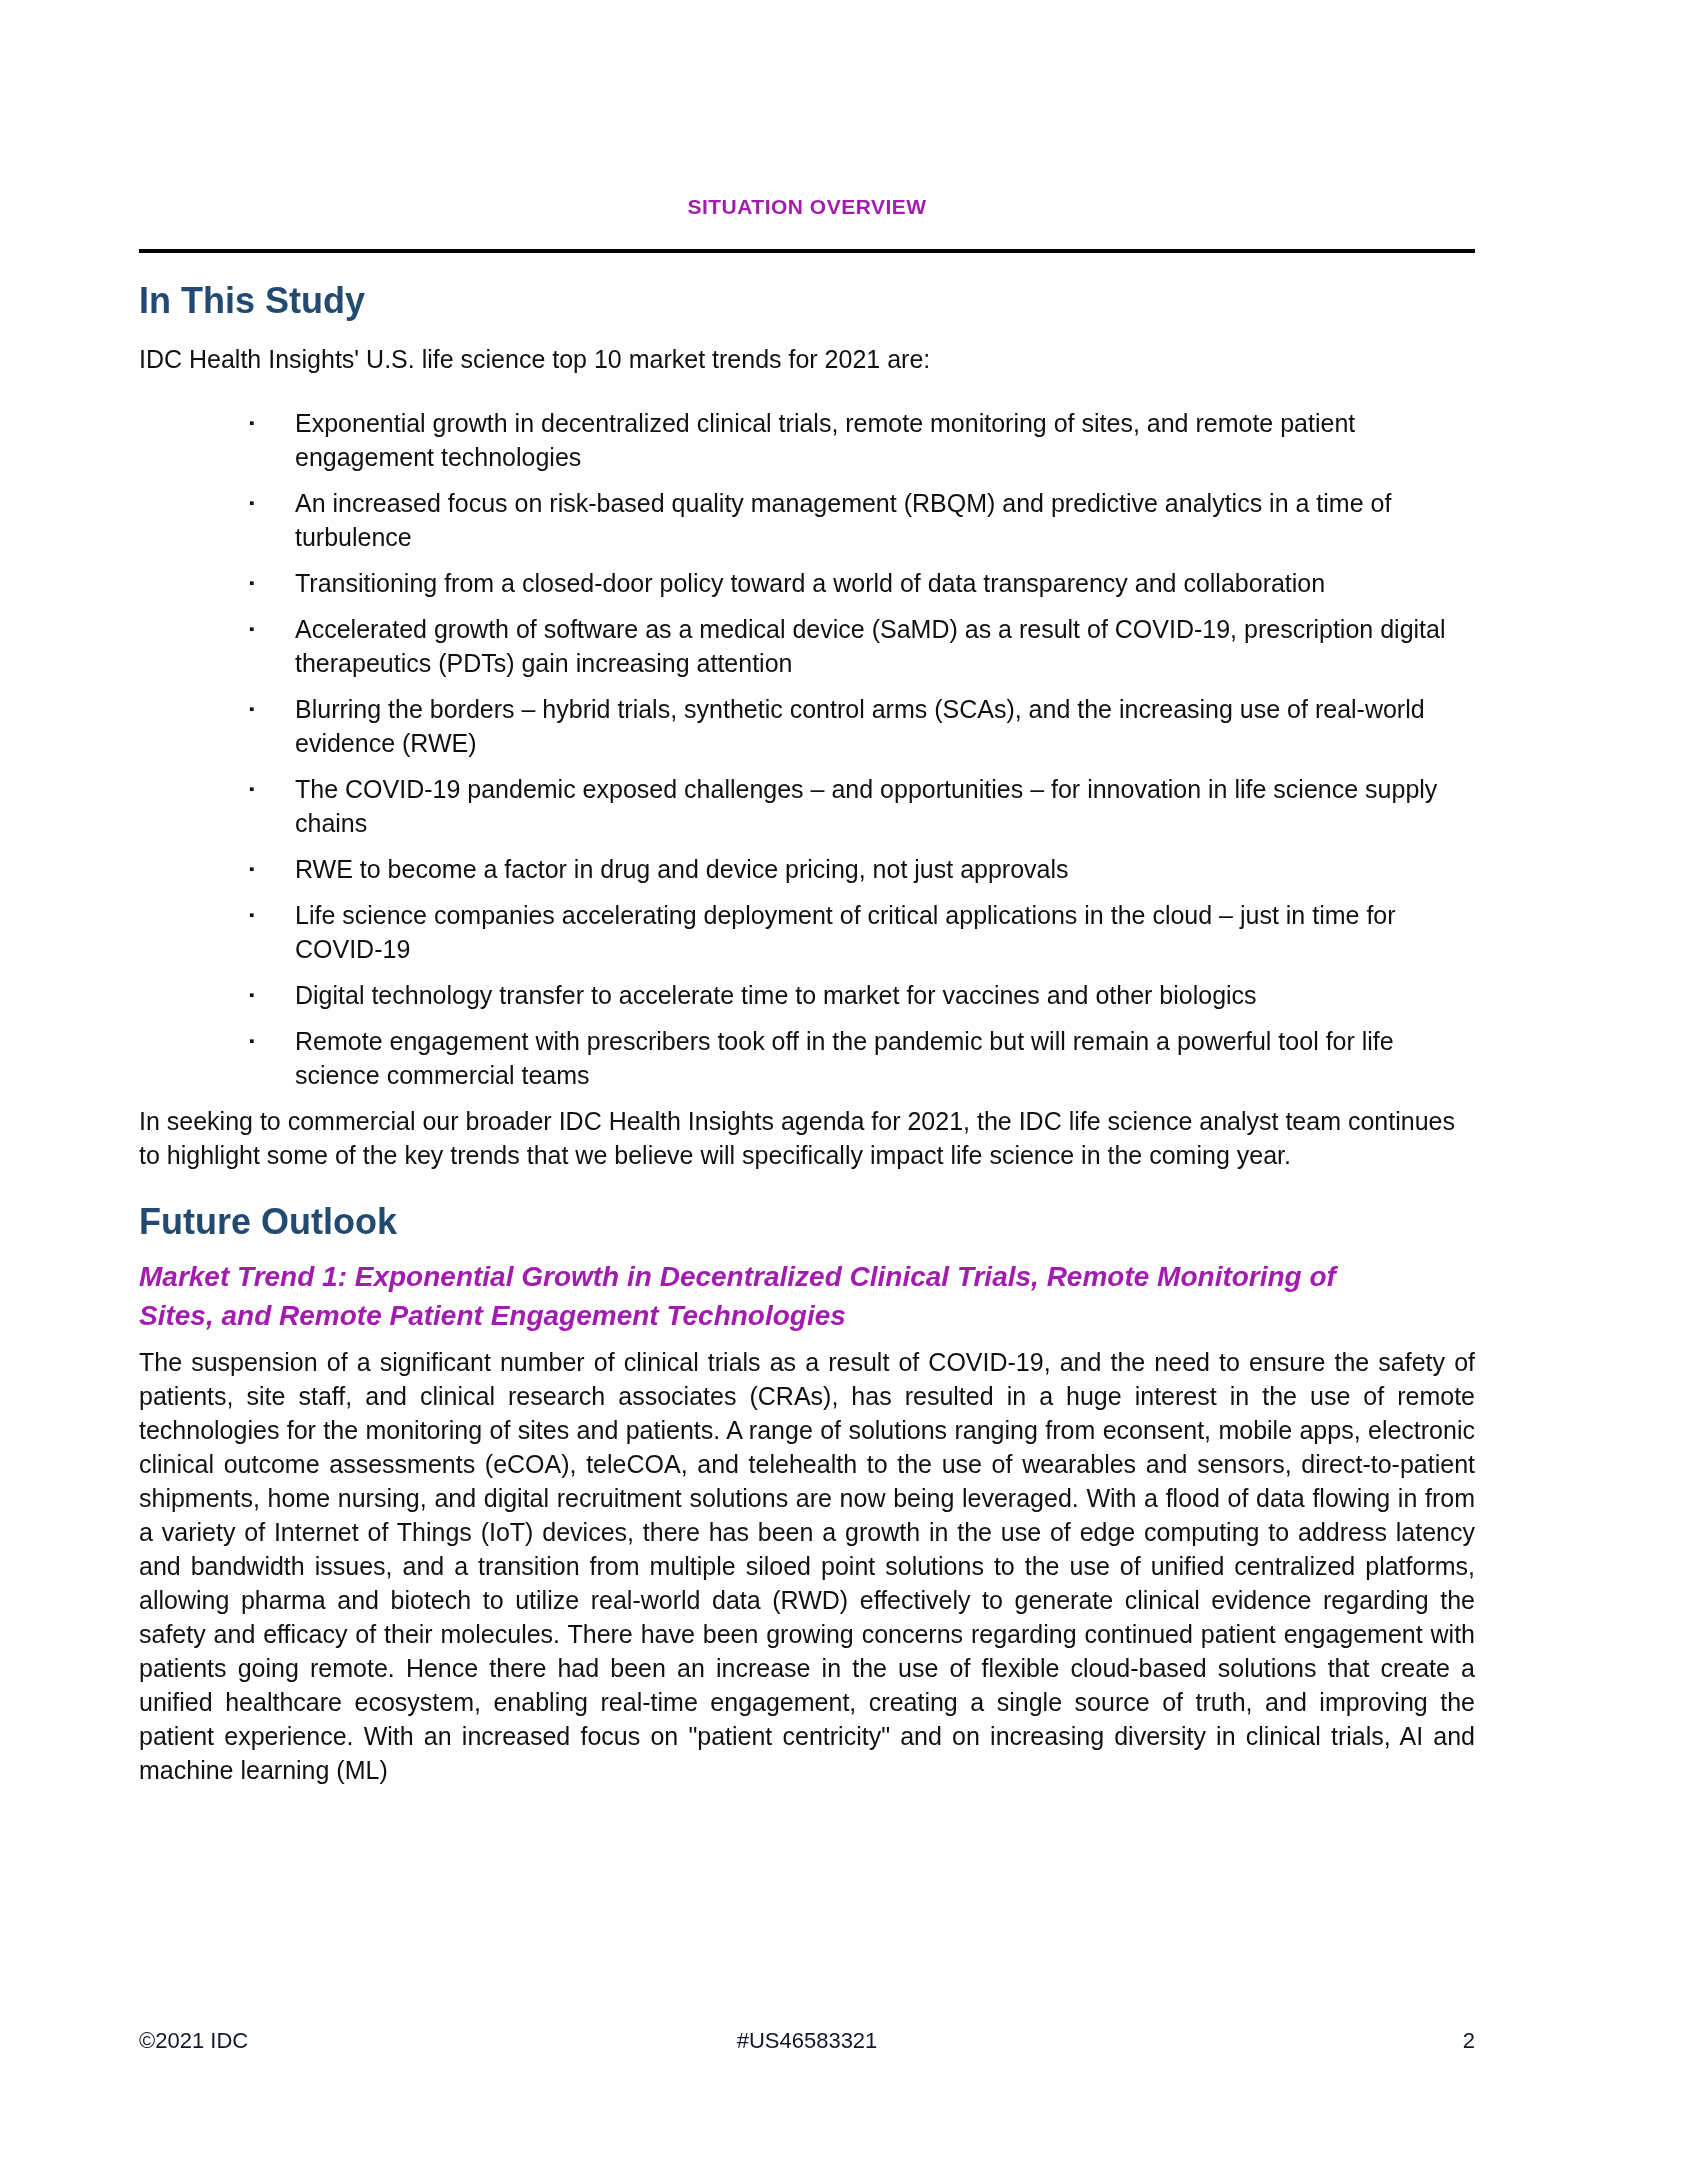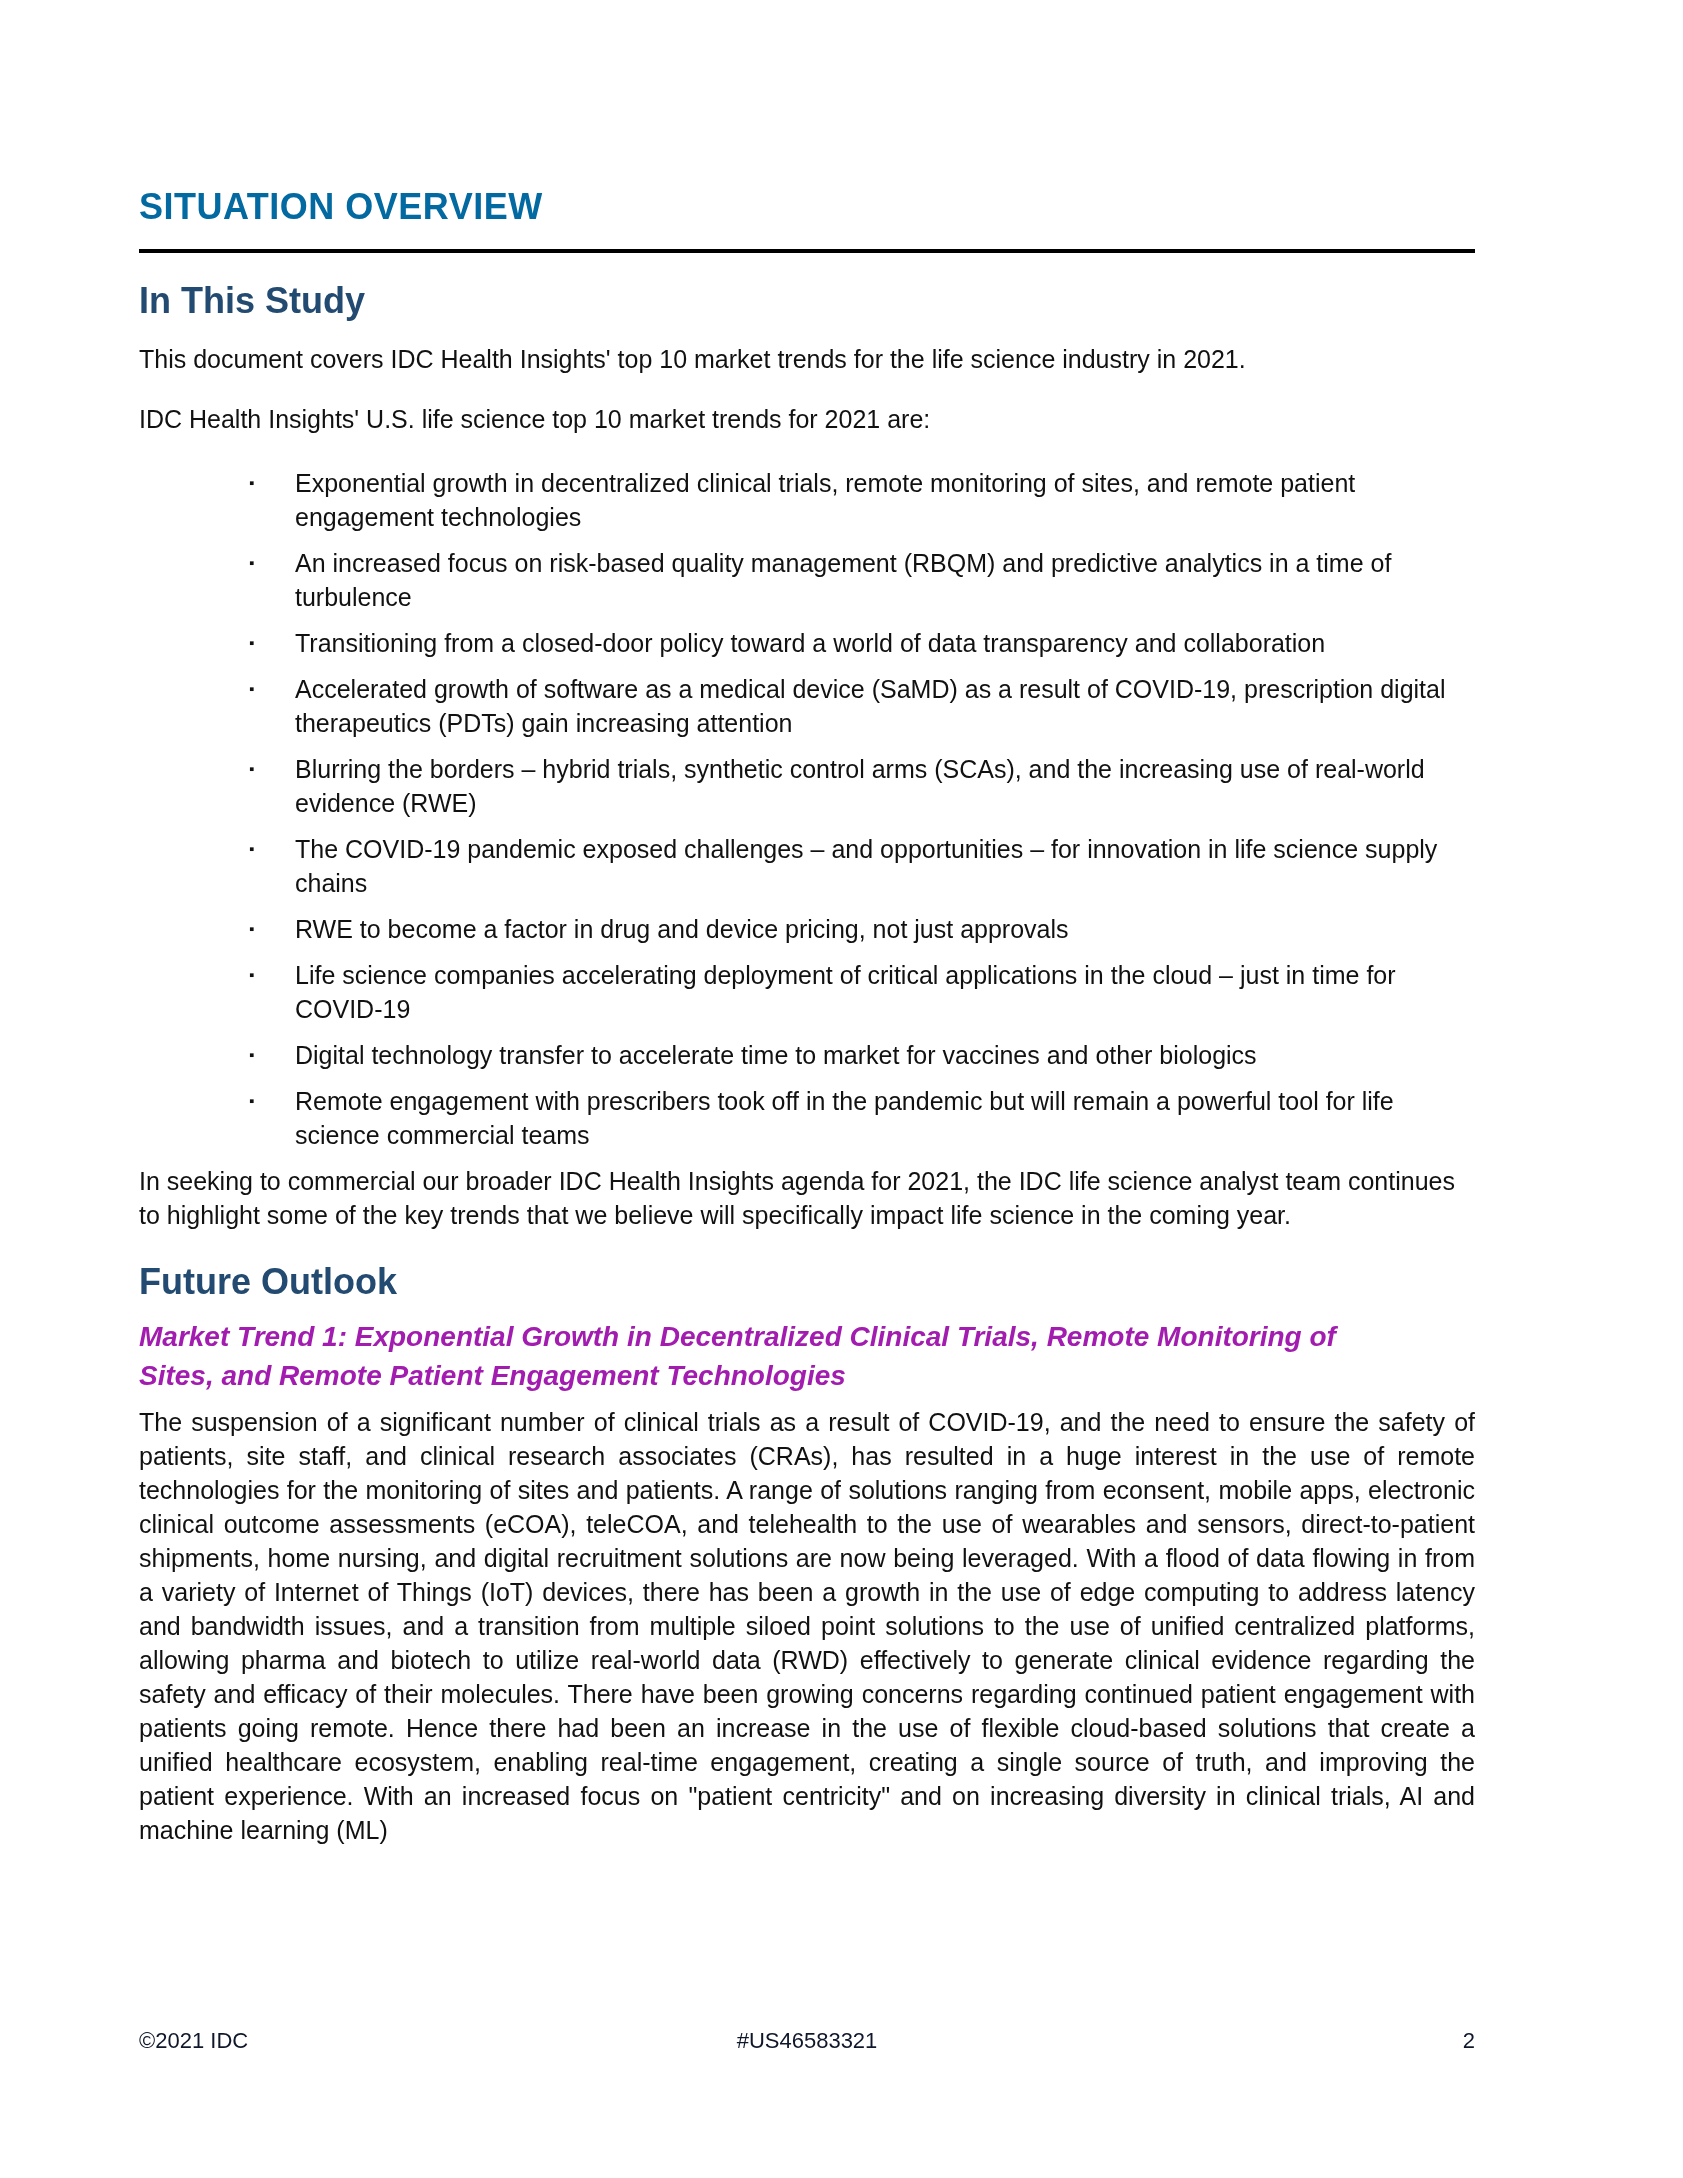--- a/index.html
+++ b/index.html
@@ -8,25 +8,26 @@
     width: 1683px;
     height: 2178px;
     background: #ffffff;
     font-family: "Liberation Sans", sans-serif;
     color: #111111;
     box-sizing: border-box;
     padding: 191px 208px 0 139px;
     overflow: hidden;
   }
   .section-label {
-    font-size: 36px;
+    font-size: 21px;
     font-weight: bold;
     letter-spacing: 0.5px;
-    color: #0369a1;
+    color: #a21caf;
     line-height: 32px;
+    text-align: center;
   }
   .rule {
     border: none;
     border-top: 4px solid #000000;
     margin: 26px 0 0 0;
   }
   .h1 {
     font-size: 36px;
     font-weight: bold;
     color: #234A70;
@@ -87,21 +88,20 @@
 </head>
 <body>
 
 <div class="page">
 
   <div class="section-label">SITUATION OVERVIEW</div>
   <hr class="rule">
 
   <div class="h1">In This Study</div>
 
-  <p class="body">This document covers IDC Health Insights' top 10 market trends for the life science industry in 2021.</p>
   <p class="body">IDC Health Insights' U.S. life science top 10 market trends for 2021 are:</p>
 
   <ul class="bullets">
     <li>
       <span class="marker">▪</span>
       <span>Exponential growth in decentralized clinical trials, remote monitoring of sites, and remote patient engagement technologies</span>
     </li>
     <li>
       <span class="marker">▪</span>
       <span>An increased focus on risk-based quality management (RBQM) and predictive analytics in a time of turbulence</span>

